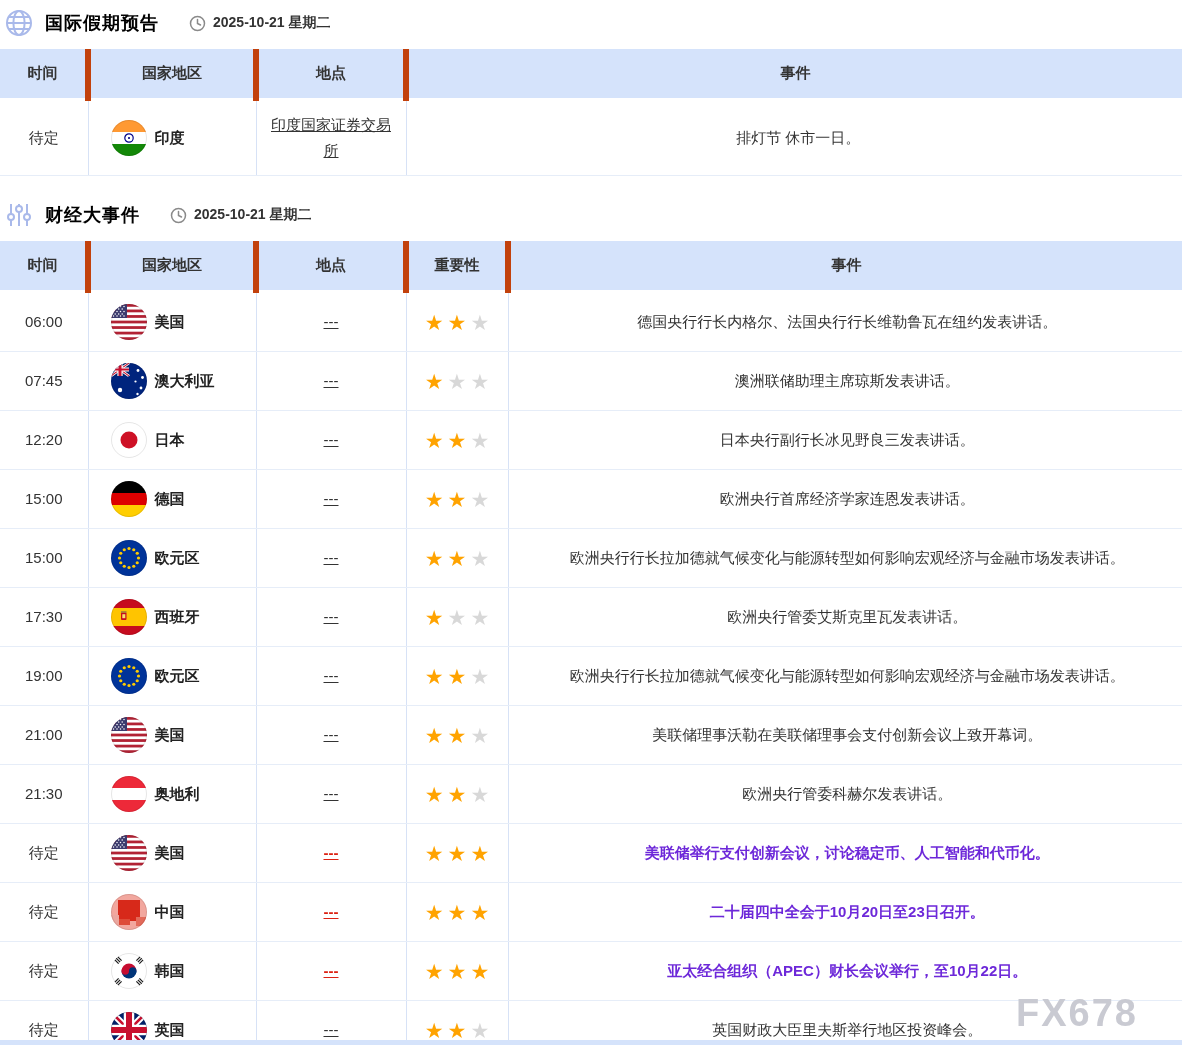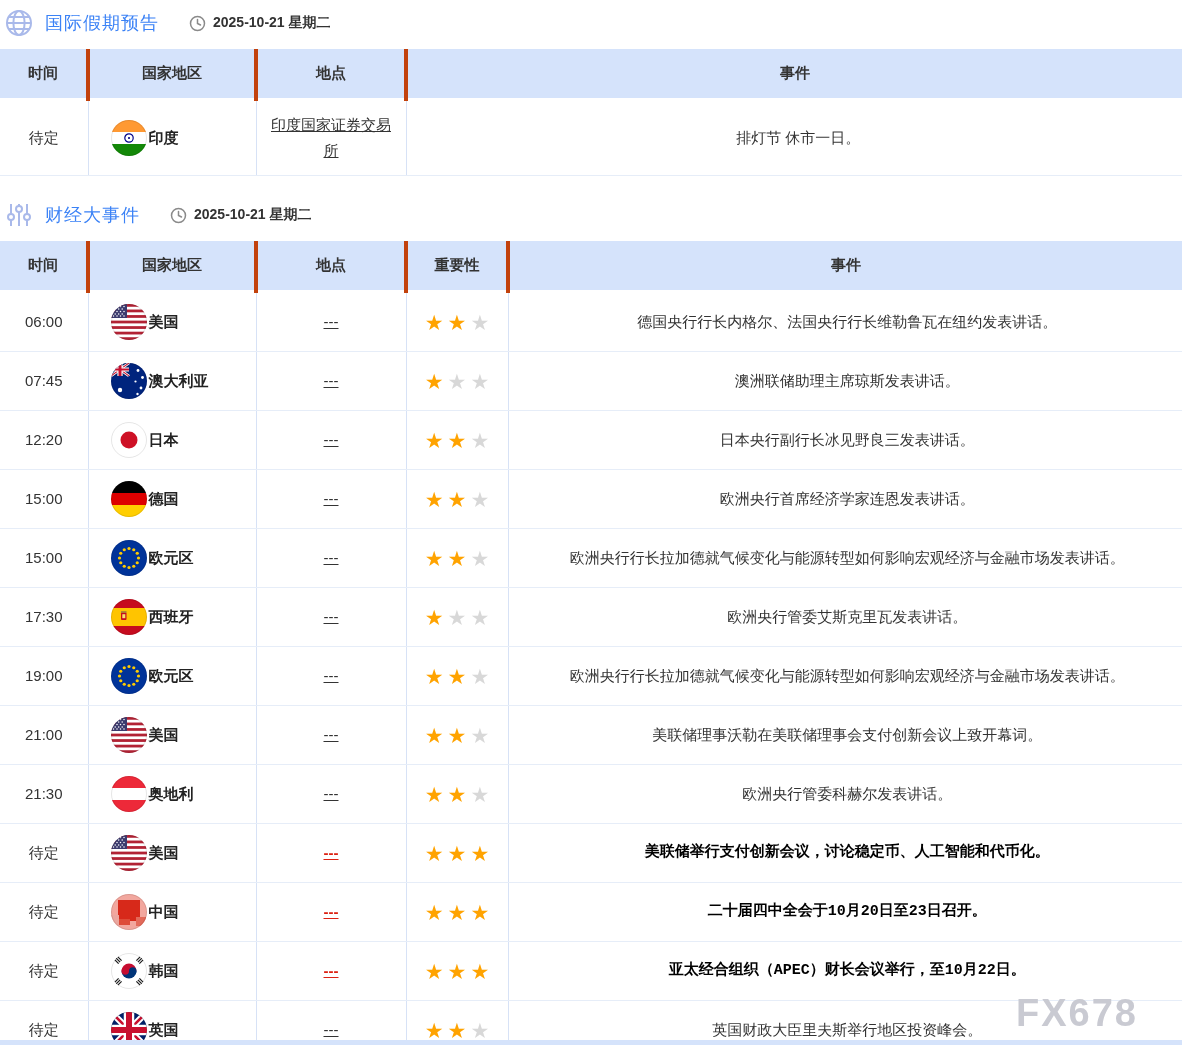--- a/index.html
+++ b/index.html
@@ -3,56 +3,56 @@
 <meta charset="utf-8">
 <style>
   html,body{margin:0;padding:0;background:#fff;}
   body{font-family:"Liberation Sans","DejaVu Sans",sans-serif;}
   .page{position:relative;width:1182px;height:1045px;background:#fff;overflow:hidden;}
 
   
   .sec-head{display:flex;align-items:center;padding:9px 0 6px 5px;}
   .sec-icon{width:28px;height:28px;flex:0 0 28px;}
   .sec-icon svg{width:28px;height:28px;display:block;}
-  .sec-title{font-size:18px;font-weight:normal;color:#3b82f6;margin-left:12px;letter-spacing:1px;}
+  .sec-title{font-size:18px;font-weight:bold;color:#000000;margin-left:12px;letter-spacing:1px;}
   .clock{margin-left:30px;display:flex;align-items:center;}
   .clock svg{width:17px;height:17px;display:block;}
   .sec-date{font-size:14px;font-weight:bold;color:#333;margin-left:7px;}
   .sec-head.second{margin-top:16px;}
 
   
   table.cal{border-collapse:collapse;table-layout:fixed;width:1182px;margin-top:6px;}
   table.cal thead th{
     background:#d5e3fb;height:49px;font-size:15px;font-weight:bold;color:#333;
-    border-right:4px solid #c2410c;border-bottom:3px solid #fff;text-align:center;padding:0;
+    border-right:6px solid #c2410c;border-bottom:3px solid #fff;text-align:center;padding:0;
   }
   table.cal thead th:last-child{border-right:none;text-align:center;}
   table.cal tbody tr{height:51px;}
   table.cal tbody td{
     border-right:1px solid #d7e2f6;border-bottom:1px solid #e6edf8;
     font-size:15px;color:#333;line-height:26px;padding:11px 0;
     vertical-align:middle;text-align:center;
   }
   table.cal tbody td:last-child{border-right:none;}
 
   .c-time{color:#333;}
   .c-country{text-align:left !important;padding-left:22px !important;}
-  .country-wrap{display:flex;align-items:center;gap:2px;}
+  .country-wrap{display:flex;align-items:center;gap:8px;}
   .flag{width:36px;height:36px;flex:0 0 36px;display:block;}
   .flag svg{width:36px;height:36px;display:block;}
   .cname{font-weight:bold;color:#222;font-size:15px;white-space:nowrap;}
   .c-loc{color:#555;padding-left:10px !important;padding-right:10px !important;text-decoration:underline;}
   .c-loc.red{color:#dc2112;font-weight:bold;}
   .c-imp{white-space:nowrap;}
   .star{font-size:21px;margin:0 2px;vertical-align:middle;}
   .star.on{color:#ffa300;}
   .star.off{color:#d8d8d8;}
   .c-event{text-align:left;padding-left:28px !important;padding-right:24px !important;}
   table[data-section="0"] .c-event{padding-left:32px !important;}
-  .c-event.red{color:#000000;font-weight:bold;font-family:Liberation Mono, monospace;}
+  .c-event.red{color:#6d28d9;font-weight:bold;}
 
   .watermark{
     position:absolute;right:44px;top:992px;font-size:38px;font-weight:bold;
     color:#c9cad2;letter-spacing:2px;pointer-events:none;
   }
   .bottom-strip{position:absolute;left:0;bottom:0;width:1182px;height:5px;background:#d5e3fb;}
 </style>
 </head>
 <body>
 

